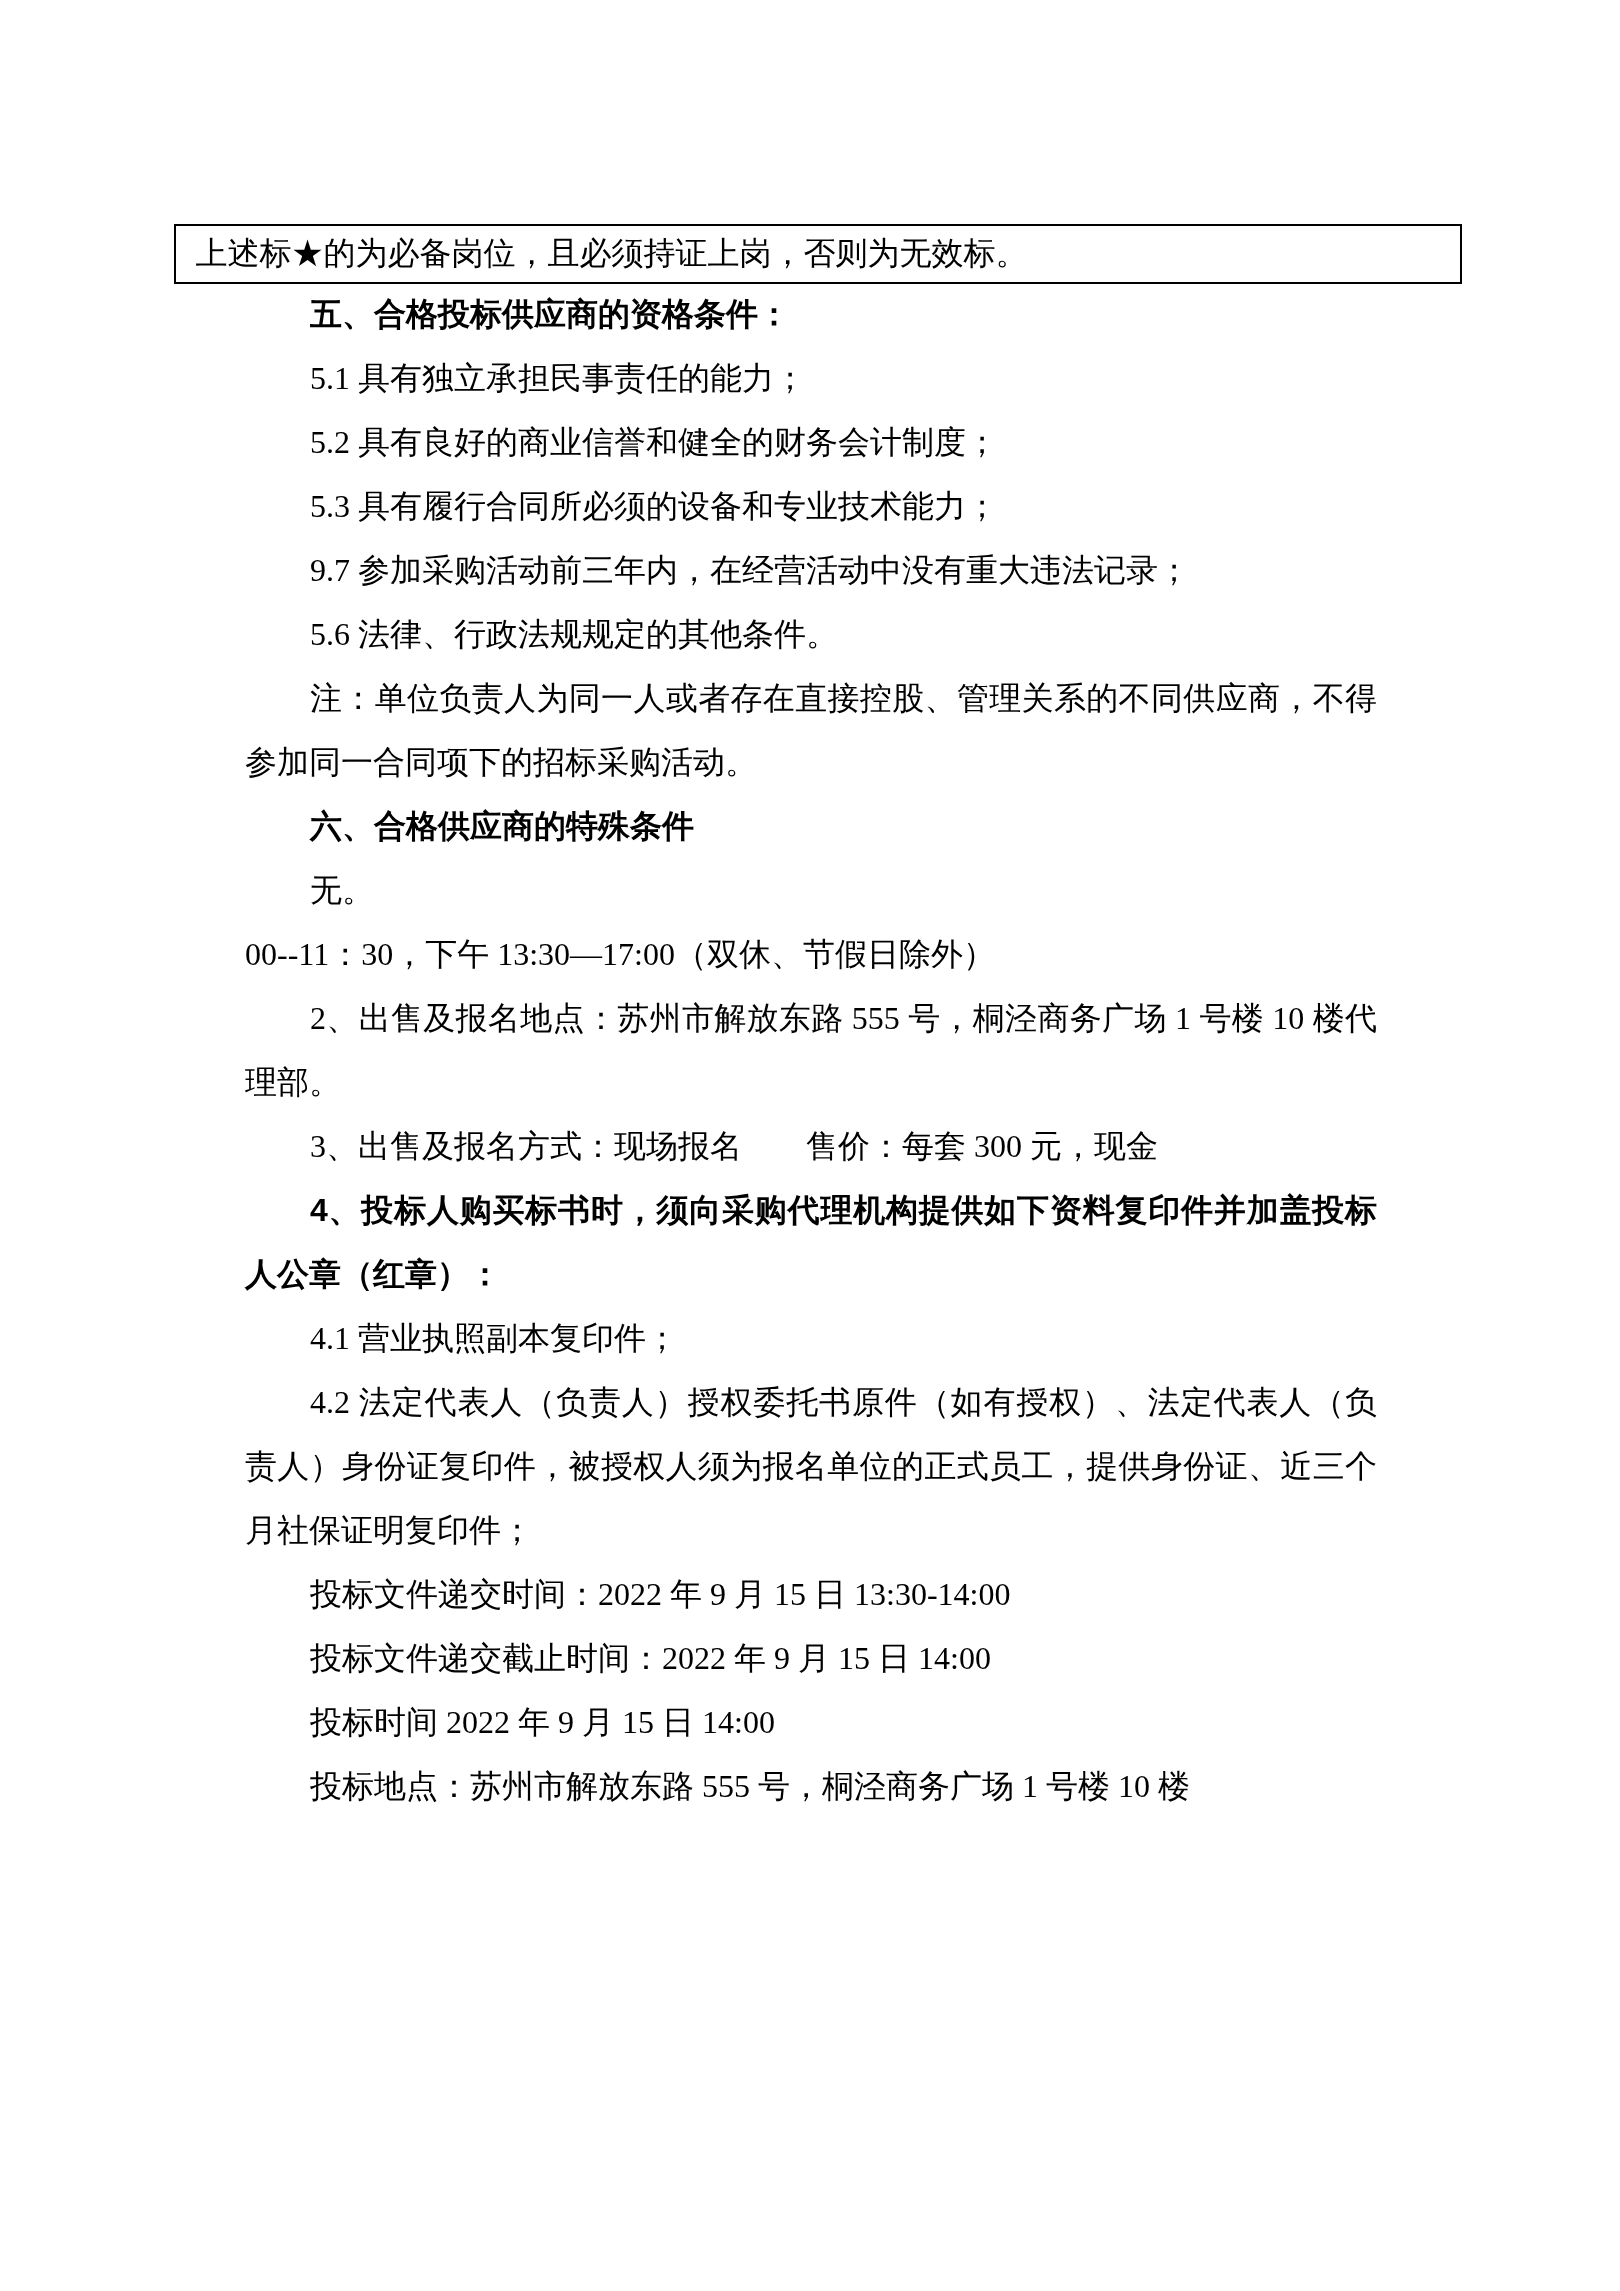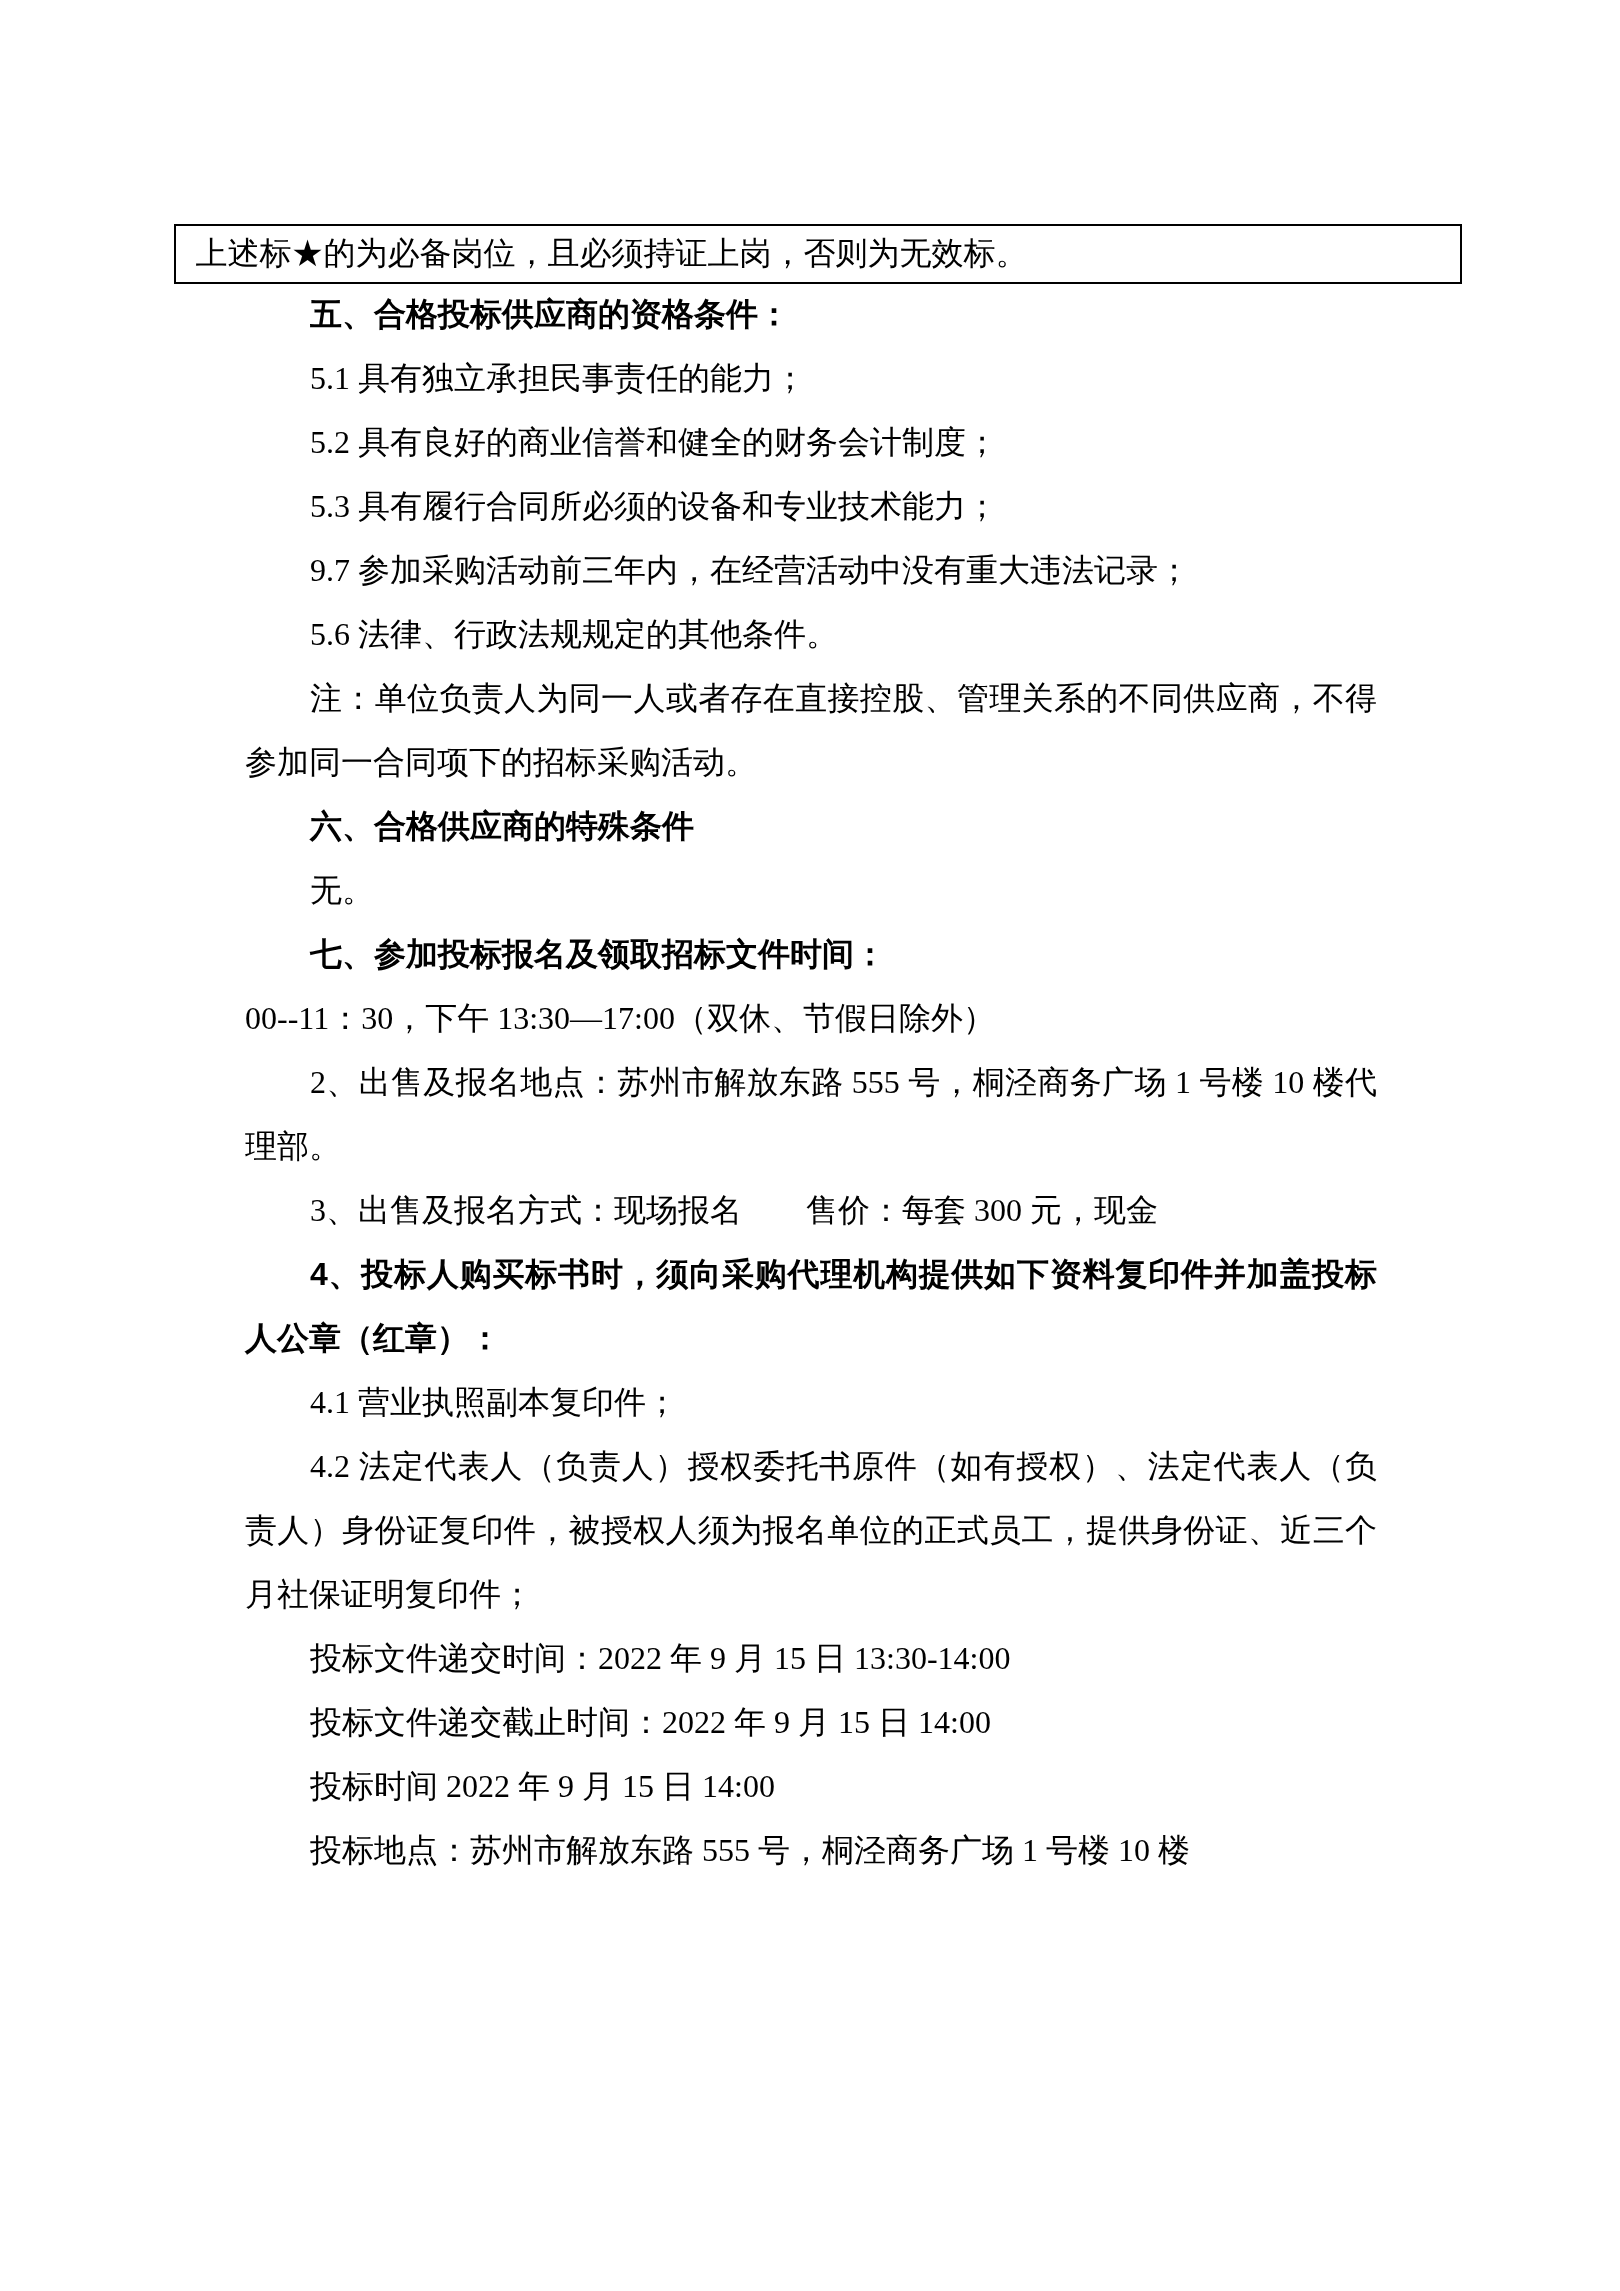--- a/index.html
+++ b/index.html
@@ -68,21 +68,20 @@
       <div class="line indent hei">五、合格投标供应商的资格条件：</div>
       <div class="line indent">5.1 具有独立承担民事责任的能力；</div>
       <div class="line indent">5.2 具有良好的商业信誉和健全的财务会计制度；</div>
       <div class="line indent">5.3 具有履行合同所必须的设备和专业技术能力；</div>
       <div class="line indent">9.7 参加采购活动前三年内，在经营活动中没有重大违法记录；</div>
       <div class="line indent">5.6 法律、行政法规规定的其他条件。</div>
       <div class="line indent fill">注：单位负责人为同一人或者存在直接控股、管理关系的不同供应商，不得</div>
       <div class="line">参加同一合同项下的招标采购活动。</div>
       <div class="line indent hei">六、合格供应商的特殊条件</div>
       <div class="line indent">无。</div>
-      <div class="line indent hei">七、参加投标报名及领取招标文件时间：</div>
       <div class="line">00--11：30，下午 13:30—17:00（双休、节假日除外）</div>
       <div class="line indent fill">2、出售及报名地点：苏州市解放东路 555 号，桐泾商务广场 1 号楼 10 楼代</div>
       <div class="line">理部。</div>
       <div class="line indent">3、出售及报名方式：现场报名　　售价：每套 300 元，现金</div>
       <div class="line indent hei fill">4、投标人购买标书时，须向采购代理机构提供如下资料复印件并加盖投标</div>
       <div class="line hei">人公章（红章）：</div>
       <div class="line indent">4.1 营业执照副本复印件；</div>
       <div class="line indent fill">4.2 法定代表人（负责人）授权委托书原件（如有授权）、法定代表人（负</div>
       <div class="line fill">责人）身份证复印件，被授权人须为报名单位的正式员工，提供身份证、近三个</div>
       <div class="line">月社保证明复印件；</div>

